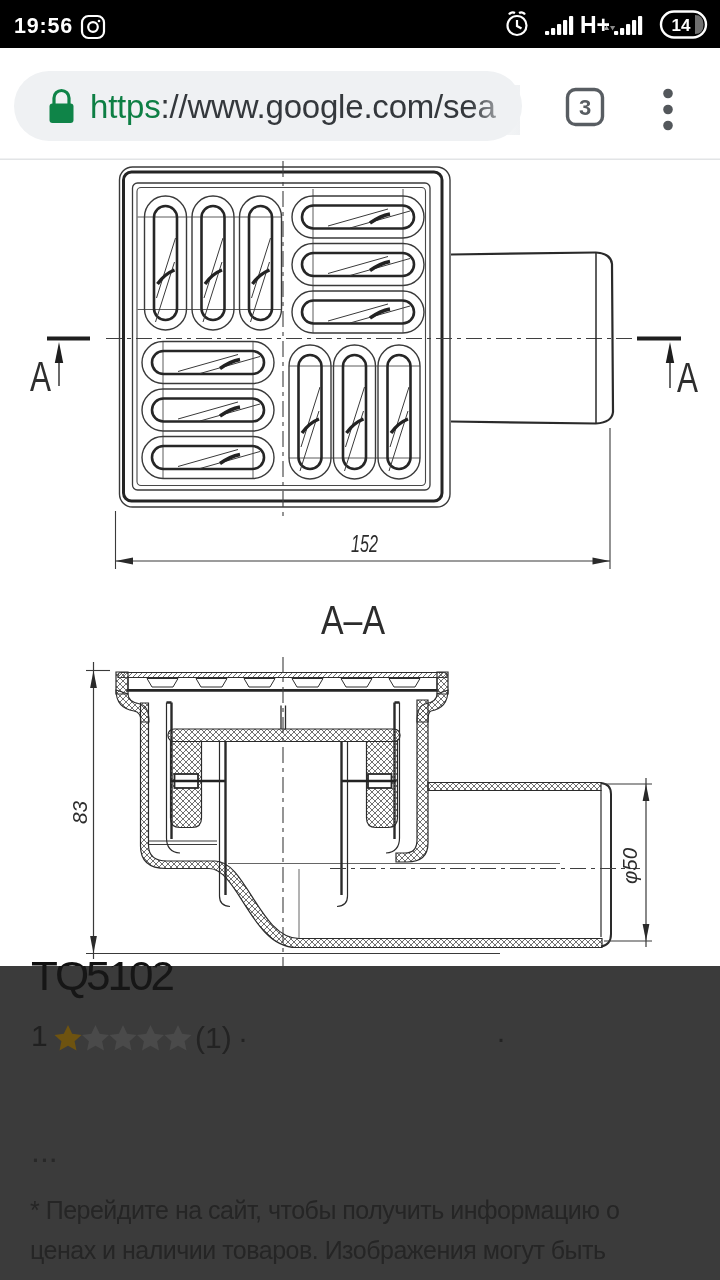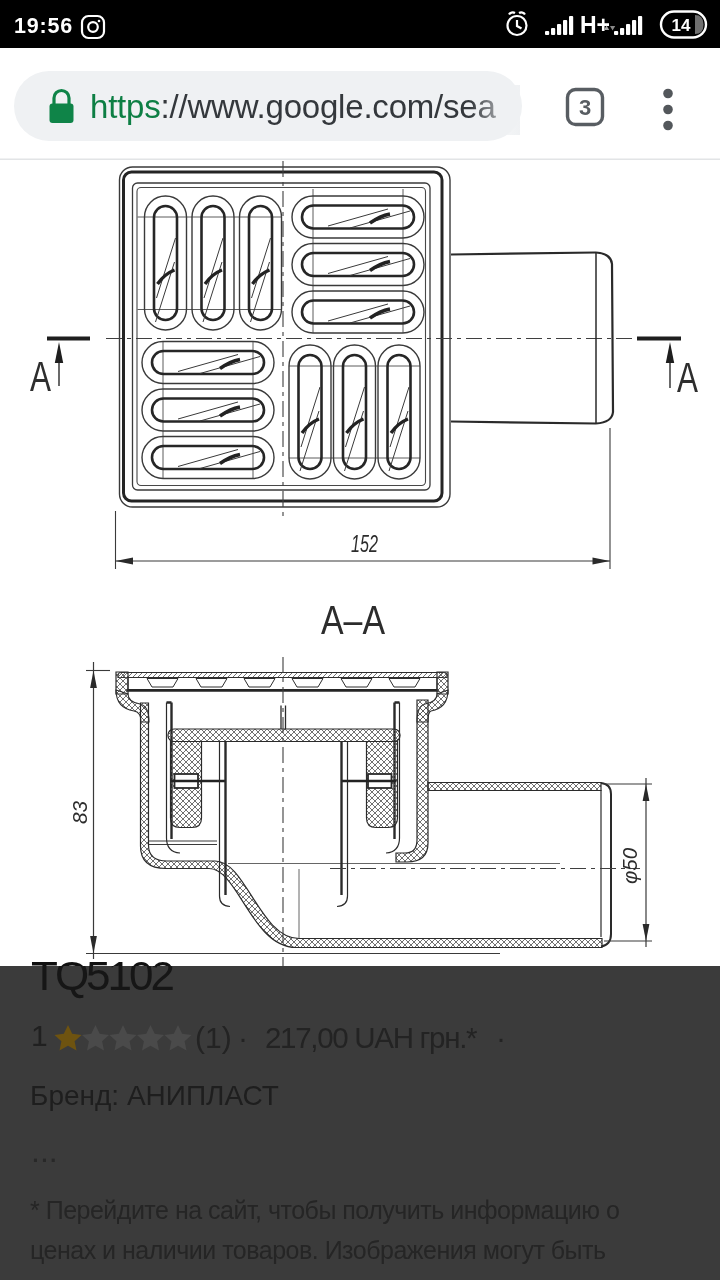--- a/index.html
+++ b/index.html
@@ -281,23 +281,21 @@
 
     <g fill="#4a4a4a">
       <polygon points="41.5,1 45.7,9.8 55,10.9 48.1,17.3 50,26.5 41.5,21.8 33,26.5 34.9,17.3 28,10.9 37.3,9.8"></polygon>
       <polygon points="69,1 73.2,9.8 82.5,10.9 75.6,17.3 77.5,26.5 69,21.8 60.5,26.5 62.4,17.3 55.5,10.9 64.8,9.8"></polygon>
       <polygon points="96.5,1 100.7,9.8 110,10.9 103.1,17.3 105,26.5 96.5,21.8 88,26.5 89.9,17.3 83,10.9 92.3,9.8"></polygon>
       <polygon points="124,1 128.2,9.8 137.5,10.9 130.6,17.3 132.5,26.5 124,21.8 115.5,26.5 117.4,17.3 110.5,10.9 119.8,9.8"></polygon>
     </g>
   </svg>
   <div class="abs" style="left:195px;top:55px;font-size:30px;color:#232323">(1)</div>
   <div class="abs" style="left:238px;top:55px;font-size:30px;color:#232323">·</div>
-  <div class="abs" style="left:265px;top:55px;font-size:29.5px;letter-spacing:-1.3px;color:#232323">217,00 UAH грн.*</div>
   <div class="abs" style="left:496px;top:55px;font-size:30px;color:#232323">·</div>
 
-  <div class="abs" style="left:30px;top:114px;font-size:28px;color:#1e1e1e">Бренд: АНИПЛАСТ</div>
 
   <div class="abs" style="left:31px;top:167px;font-size:32px;color:#282828">...</div>
 
   <div class="abs" style="left:30px;top:230px;font-size:25px;letter-spacing:-0.5px;color:#252525">* Перейдите на сайт, чтобы получить информацию о</div>
 
   <div class="abs" style="left:30px;top:270px;font-size:25px;letter-spacing:-0.5px;color:#252525">ценах и наличии товаров. Изображения могут быть</div>
 </div>
 
 </body></html>

